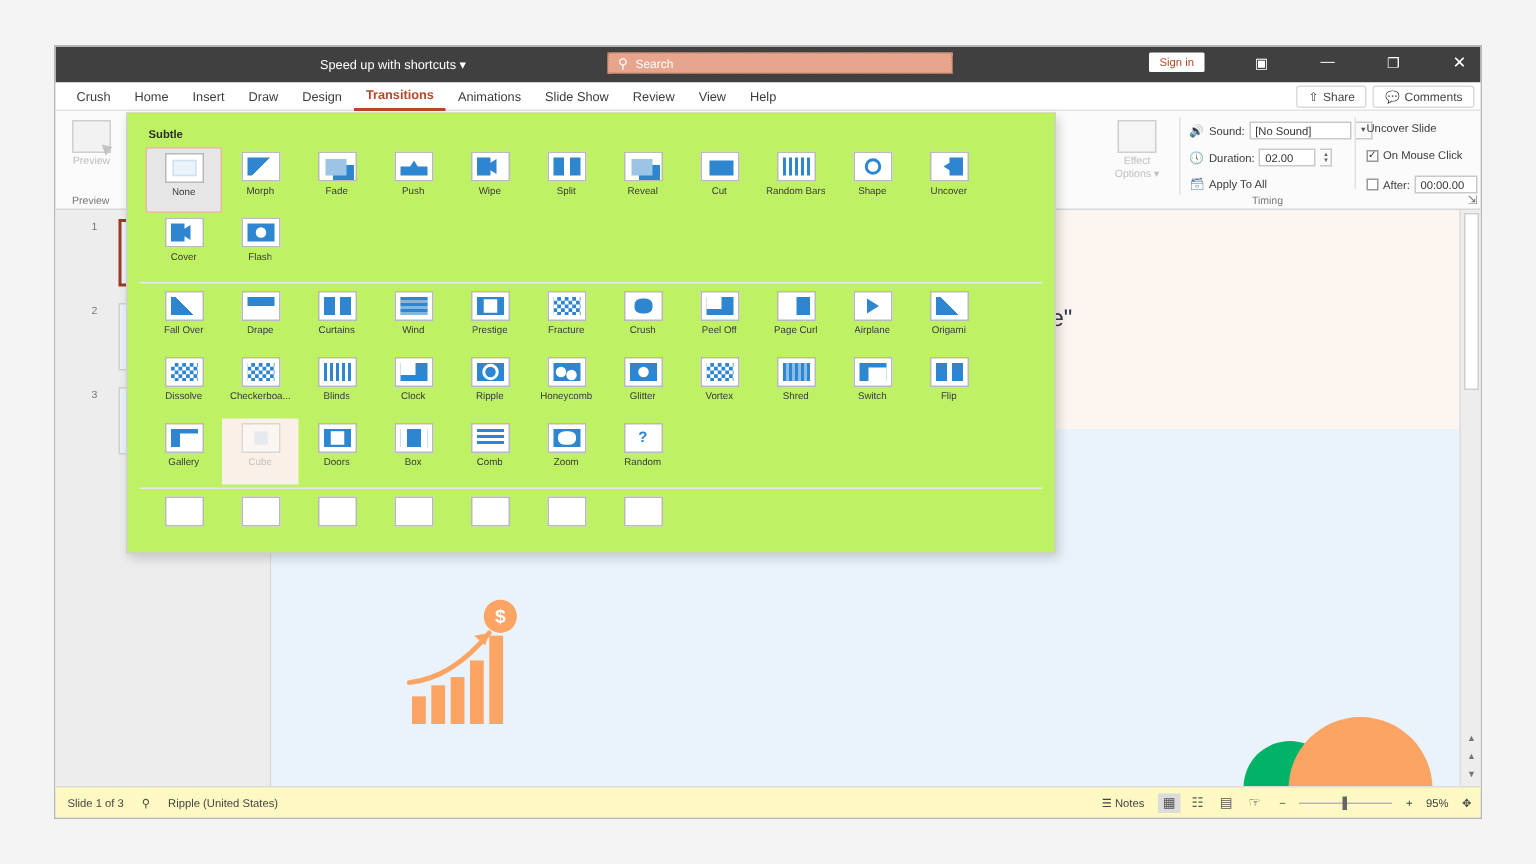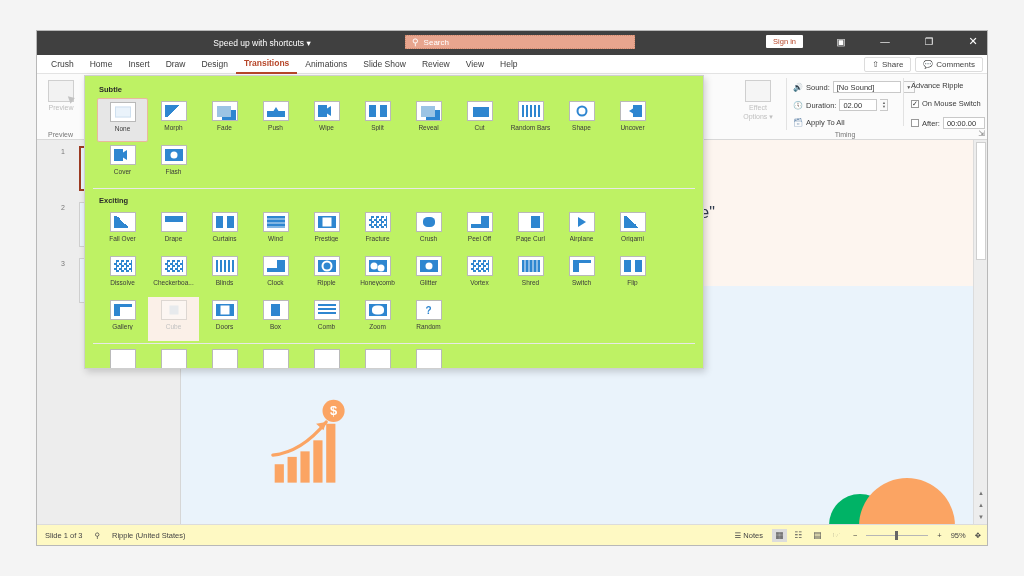--- a/index.html
+++ b/index.html
@@ -497,26 +497,26 @@
       </div>
 
       <div class="tm-row" style="left:6px; top:43px;">
         <span class="tm-icon">🗃</span>
         <span>Apply To All</span>
       </div>
 
       <div class="rb-sep" style="left:116px; top:4px; height:48px;"></div>
 
       <div class="tm-row" style="left:124px; top:7px;">
-        <span>Advance Ripple</span>
+        <span>Uncover Slide</span>
       </div>
 
       <div class="tm-row" style="left:124px; top:25px;">
         <span class="cbx">✓</span>
-        <span>On Mouse Switch</span>
+        <span>On Mouse Click</span>
       </div>
 
       <div class="tm-row" style="left:124px; top:43px;">
         <span class="cbx"></span>
         <span>After:</span>
         <span class="tm-field" style="width:42px">00:00.00</span>
         <span class="spin"></span>
       </div>
 
       <div class="rb-label" style="left:0; width:116px;">Timing</div>
@@ -647,21 +647,20 @@
         </div>
         <div class="tile">
           <div class="tico">
             <div class="f-full"></div>
             <div class="f-dot" style="background:#fff"></div>
           </div>
           <div class="tname">Flash</div>
         </div>
       </div>
       <div class="cat-sep"></div>
-      <div class="cat">Exciting</div>
       <div class="grid">
         <div class="tile">
           <div class="tico">
             <div class="f-diag2"></div>
           </div>
           <div class="tname">Fall Over</div>
         </div>
         <div class="tile">
           <div class="tico">
             <div class="f-half-t"></div>

